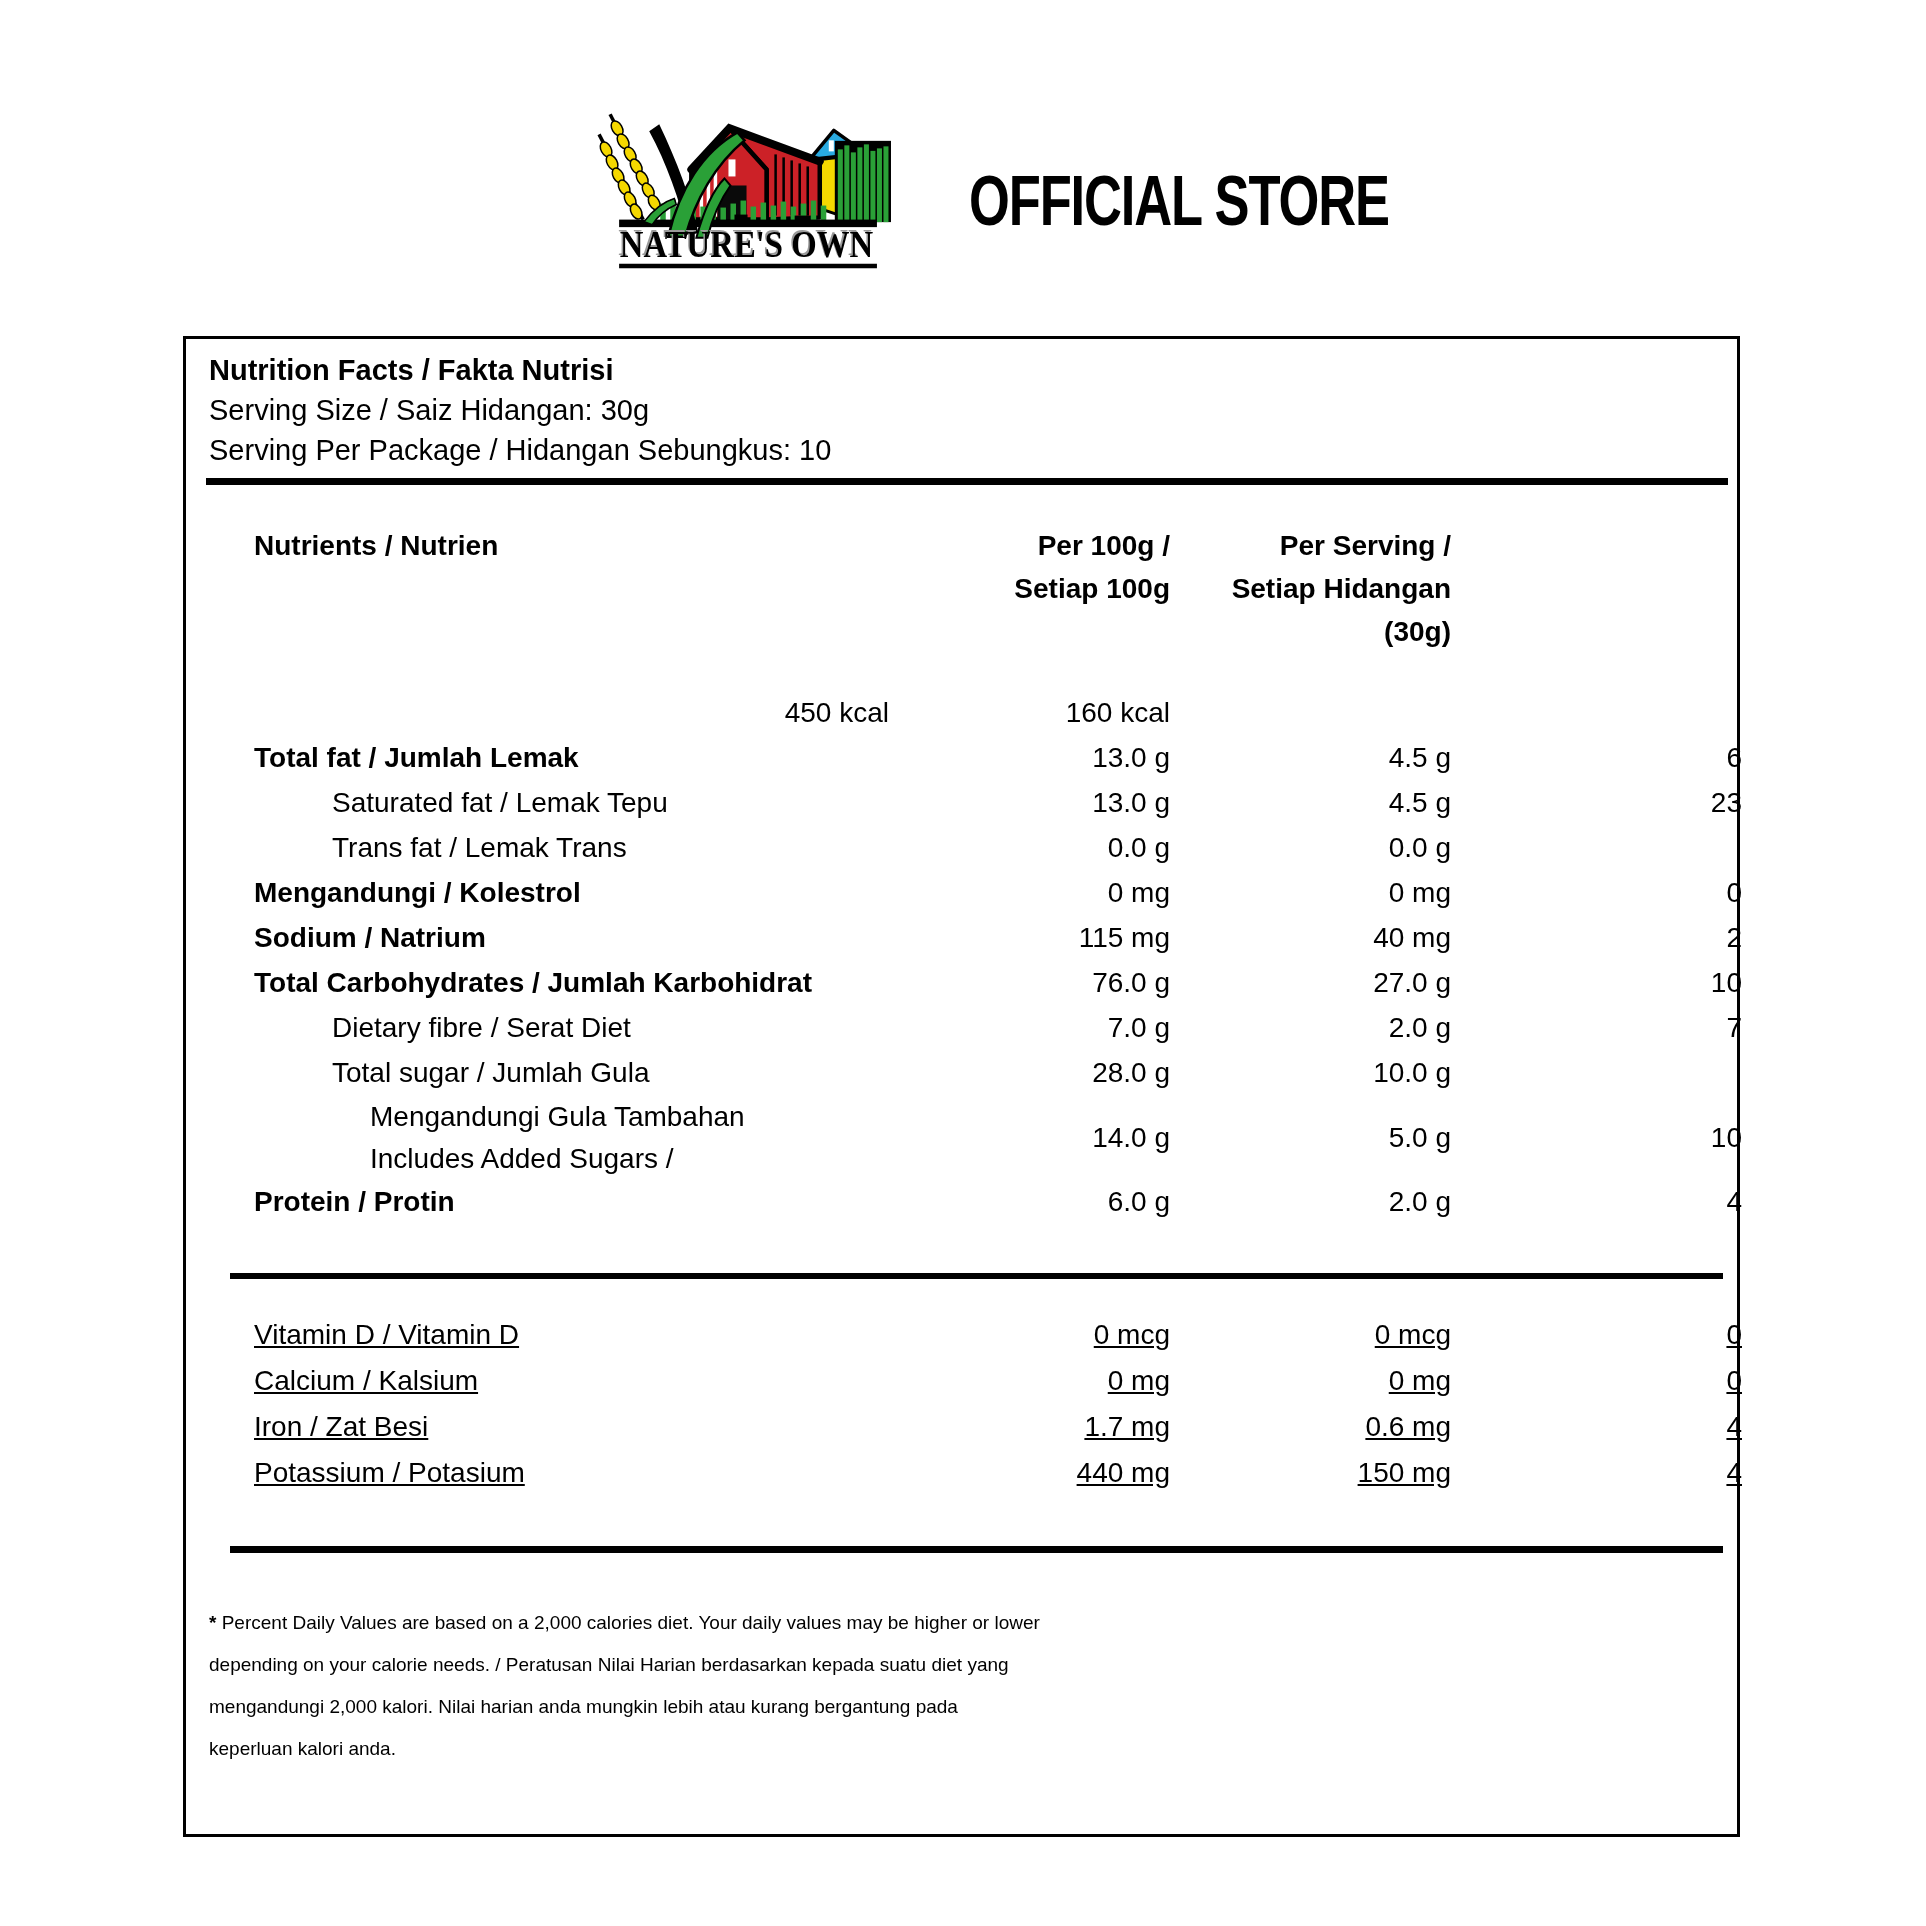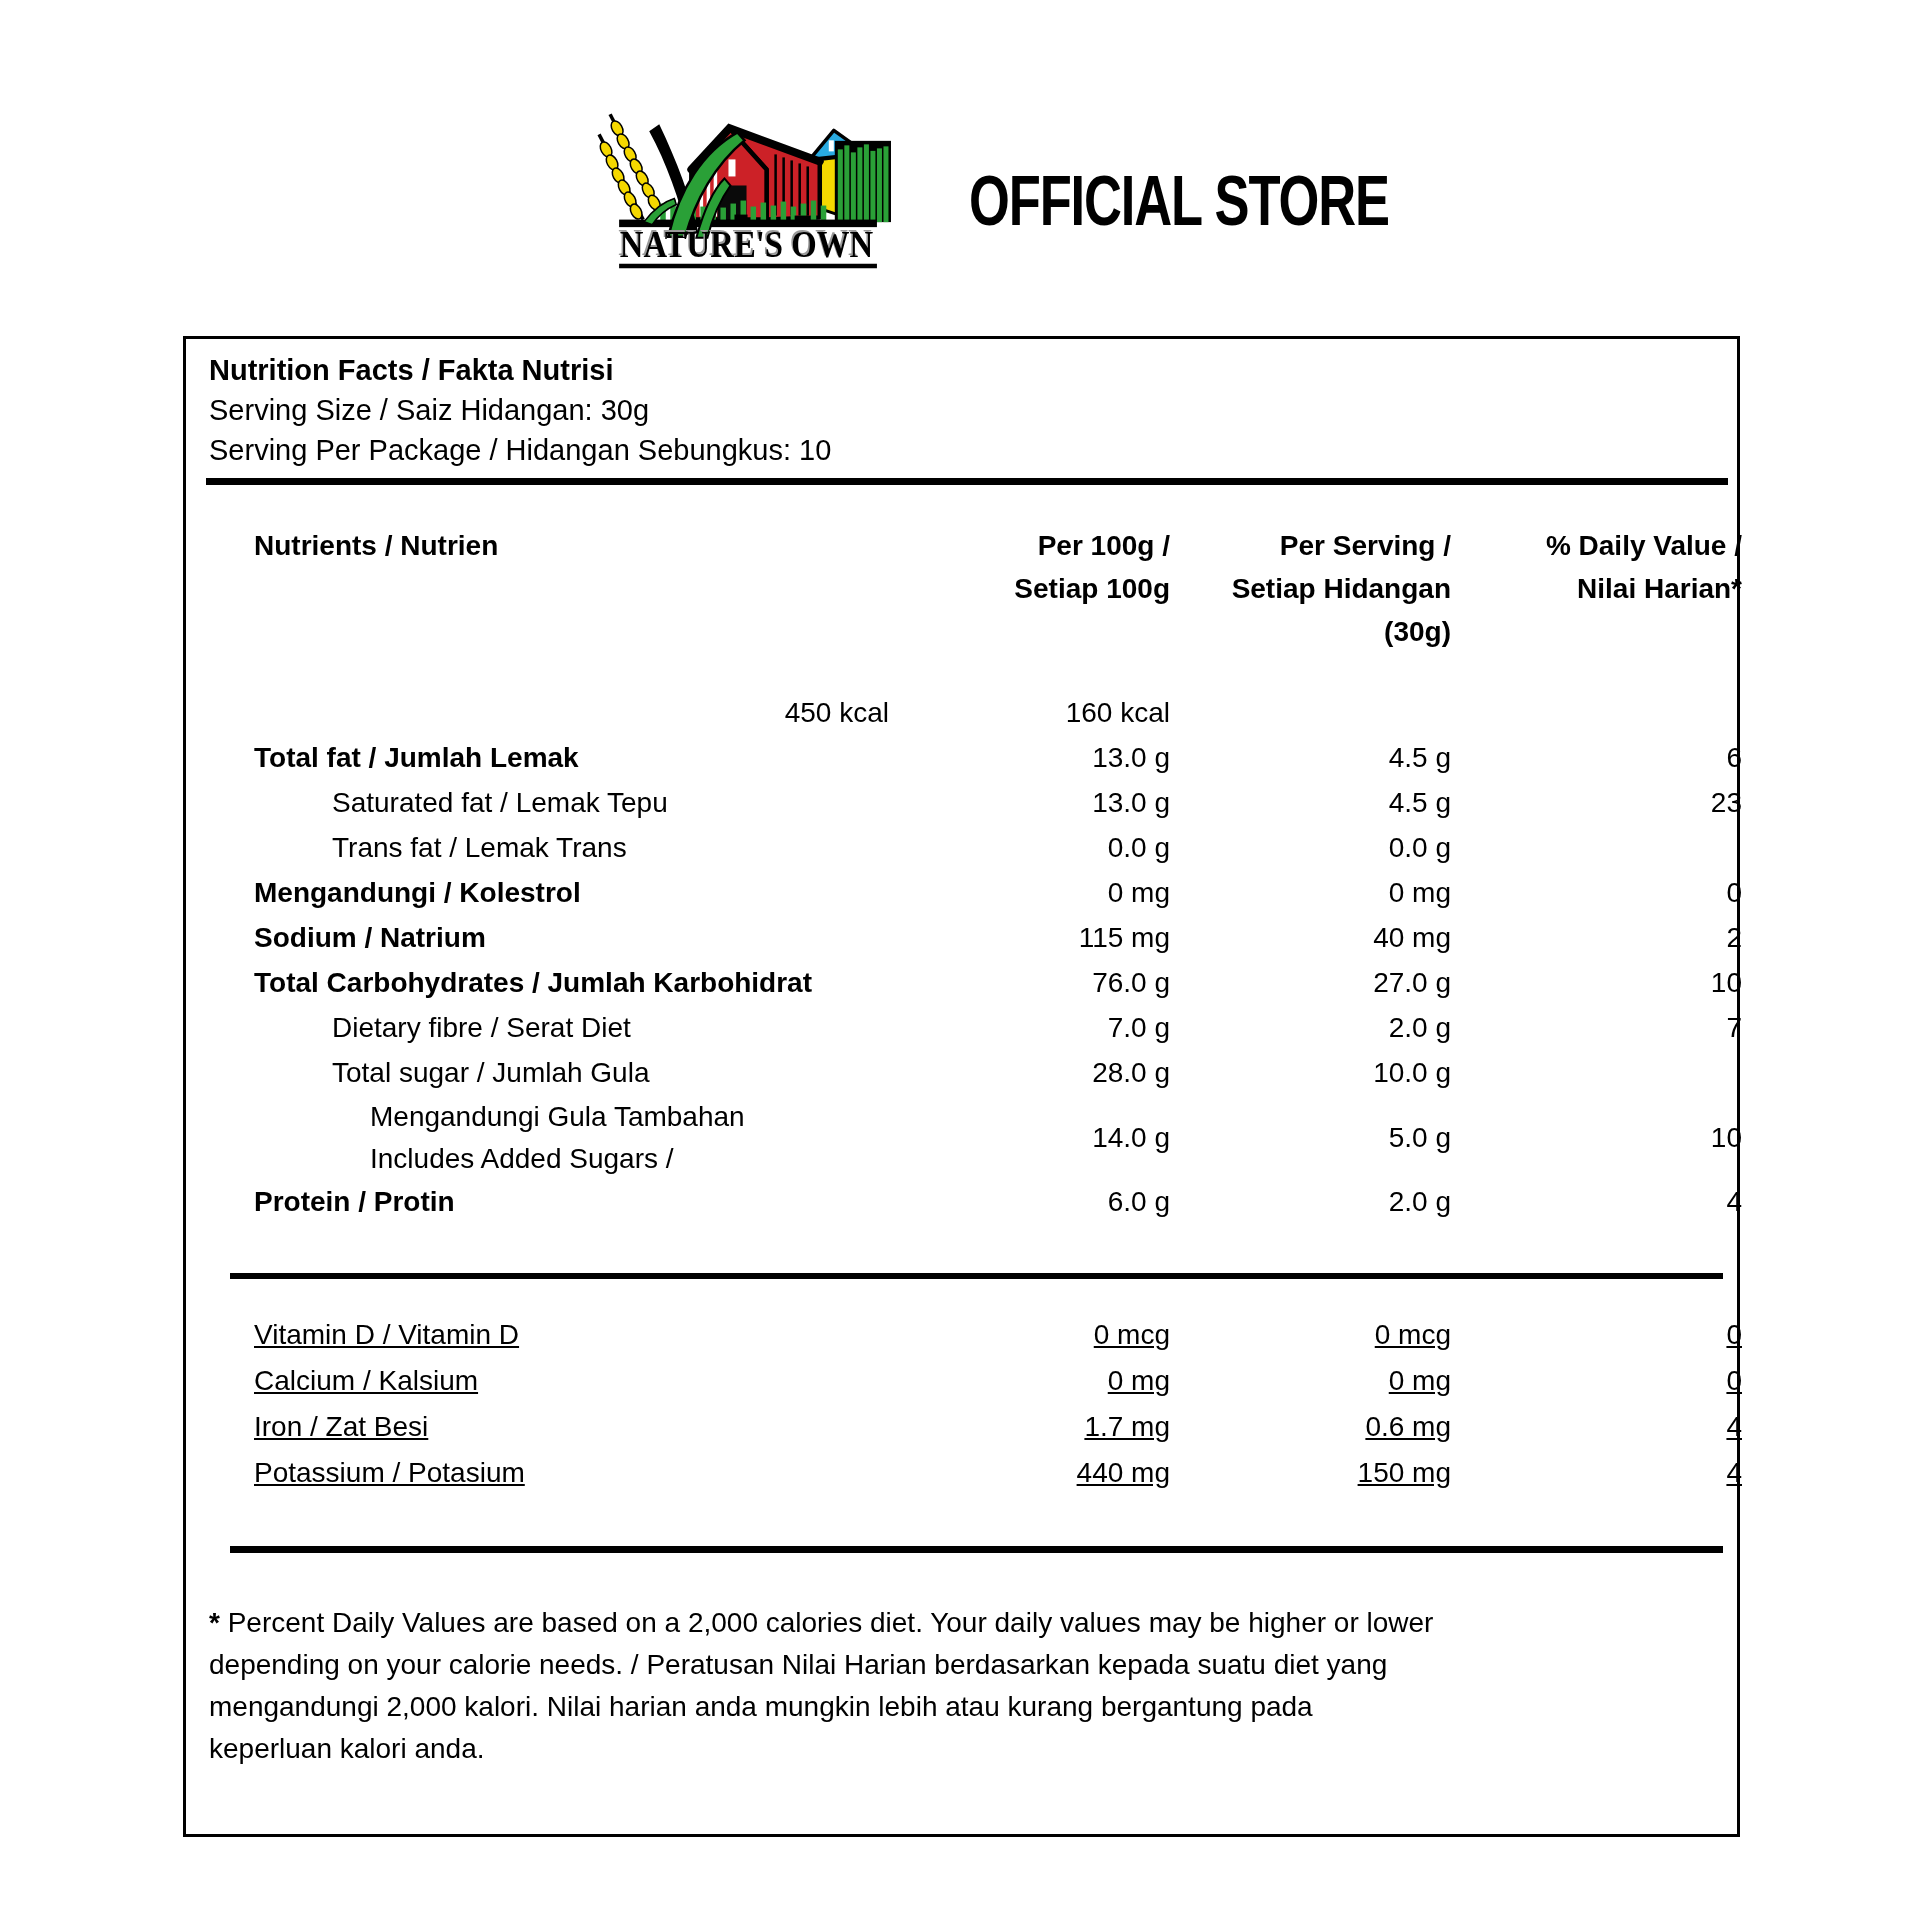--- a/index.html
+++ b/index.html
@@ -64,21 +64,21 @@
     min-height: 0;
   }
   .thead div { line-height: 43px; }
 
   .rows { margin-top: 38px; }
   .vits  { margin-top: 33px; text-decoration: underline; }
   .vits .trow { min-height: 46px; }
 
   .footnote {
     margin: 49px 20px 0 23px;
-    font-size: 28px; line-height: 42px;
+    font-size: 19px; line-height: 42px;
   }
   .footnote div { white-space: nowrap; }
   .footnote .star { font-weight: bold; }
 </style>
 </head>
 <body>
 
 <svg class="logo" viewBox="0 0 620 340" xmlns="http://www.w3.org/2000/svg">
 
   <g>
@@ -188,24 +188,20 @@
     <div class="label">Nutrients / Nutrien</div>
     <div class="c">
       <div>Per 100g /</div>
       <div>Setiap 100g</div>
     </div>
     <div class="c">
       <div>Per Serving /</div>
       <div>Setiap Hidangan</div>
       <div>(30g)</div>
     </div>
-    <div class="c">
-      <div>% Daily Value /</div>
-      <div>Nilai Harian*</div>
-    </div>
   </div>
 
   <div class="rows">
     <div class="trow">
       <div class="c">450 kcal</div>
       <div class="c">160 kcal</div>
       <div class="c"></div>
     </div>
     <div class="trow">
       <div class="label b">Total fat / Jumlah Lemak</div>

